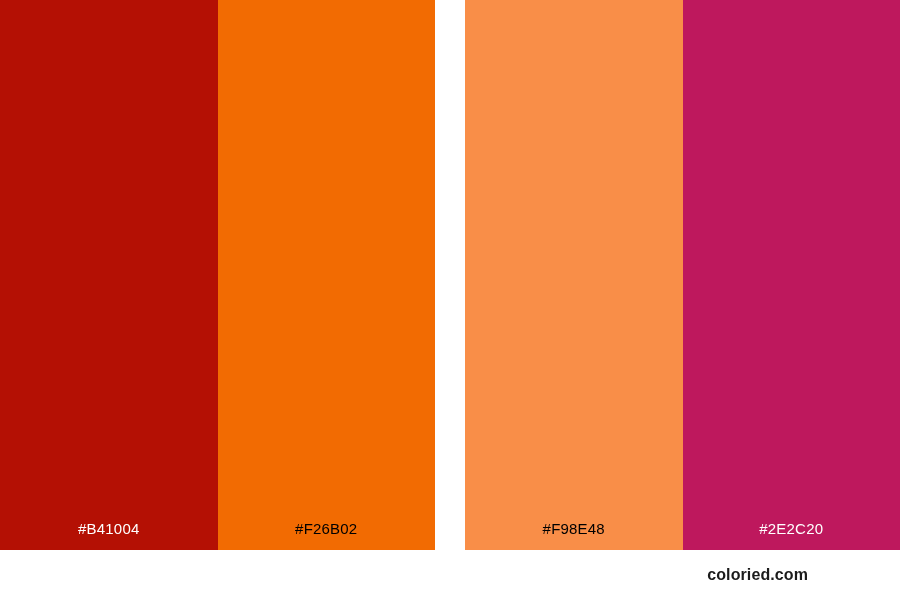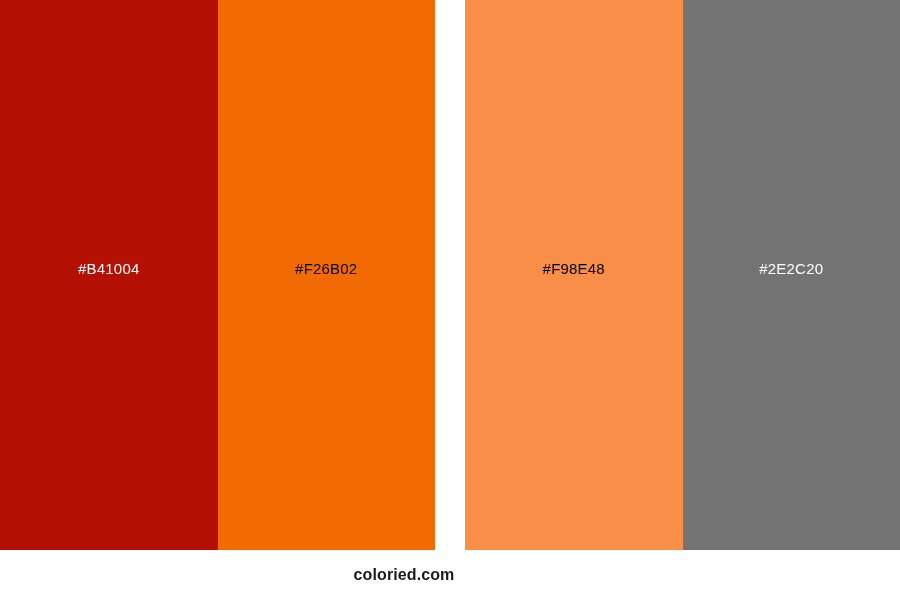--- a/index.html
+++ b/index.html
@@ -28,21 +28,21 @@
     flex-direction: row;
     width: 900px;
     height: 550px;
   }
 
   .swatch {
     flex: 1 1 180px;
     height: 550px;
     position: relative;
     display: flex;
-    align-items: center;
+    align-items: flex-end;
     justify-content: center;
   }
 
   .swatch-label {
     display: block;
     width: 100%;
     text-align: center;
     font-family: "Liberation Sans", sans-serif;
     font-size: 15px;
     font-weight: 400;
@@ -59,21 +59,21 @@
     color: #000000;
   }
 
   
   .footer {
     width: 808px;
     height: 50px;
     background: #ffffff;
     display: flex;
     align-items: center;
-    justify-content: center;
+    justify-content: flex-end;
   }
 
   .footer-brand {
     font-family: "Liberation Sans", sans-serif;
     font-size: 16px;
     font-weight: 700;
     color: #1b1b1b;
     letter-spacing: 0.1px;
     line-height: 1;
   }
@@ -91,21 +91,21 @@
 
     <div class="swatch dark-text" id="swatch-1" style="background-color: rgb(242, 107, 2);">
       <span class="swatch-label">#F26B02</span>
     </div>
 
     <div class="swatch dark-text" id="swatch-2" style="background-color: rgb(249, 142, 72); margin-left: 30px;">
       <span class="swatch-label">#F98E48</span>
     </div>
 
 
-    <div class="swatch light-text" id="swatch-4" style="background-color: #737373;">
+    <div class="swatch light-text" id="swatch-4" style="background-color: #be185d;">
       <span class="swatch-label">#2E2C20</span>
     </div>
 
   </div>
 
   <div class="footer">
     <span class="footer-brand">coloried.com</span>
   </div>
 
 </div>

